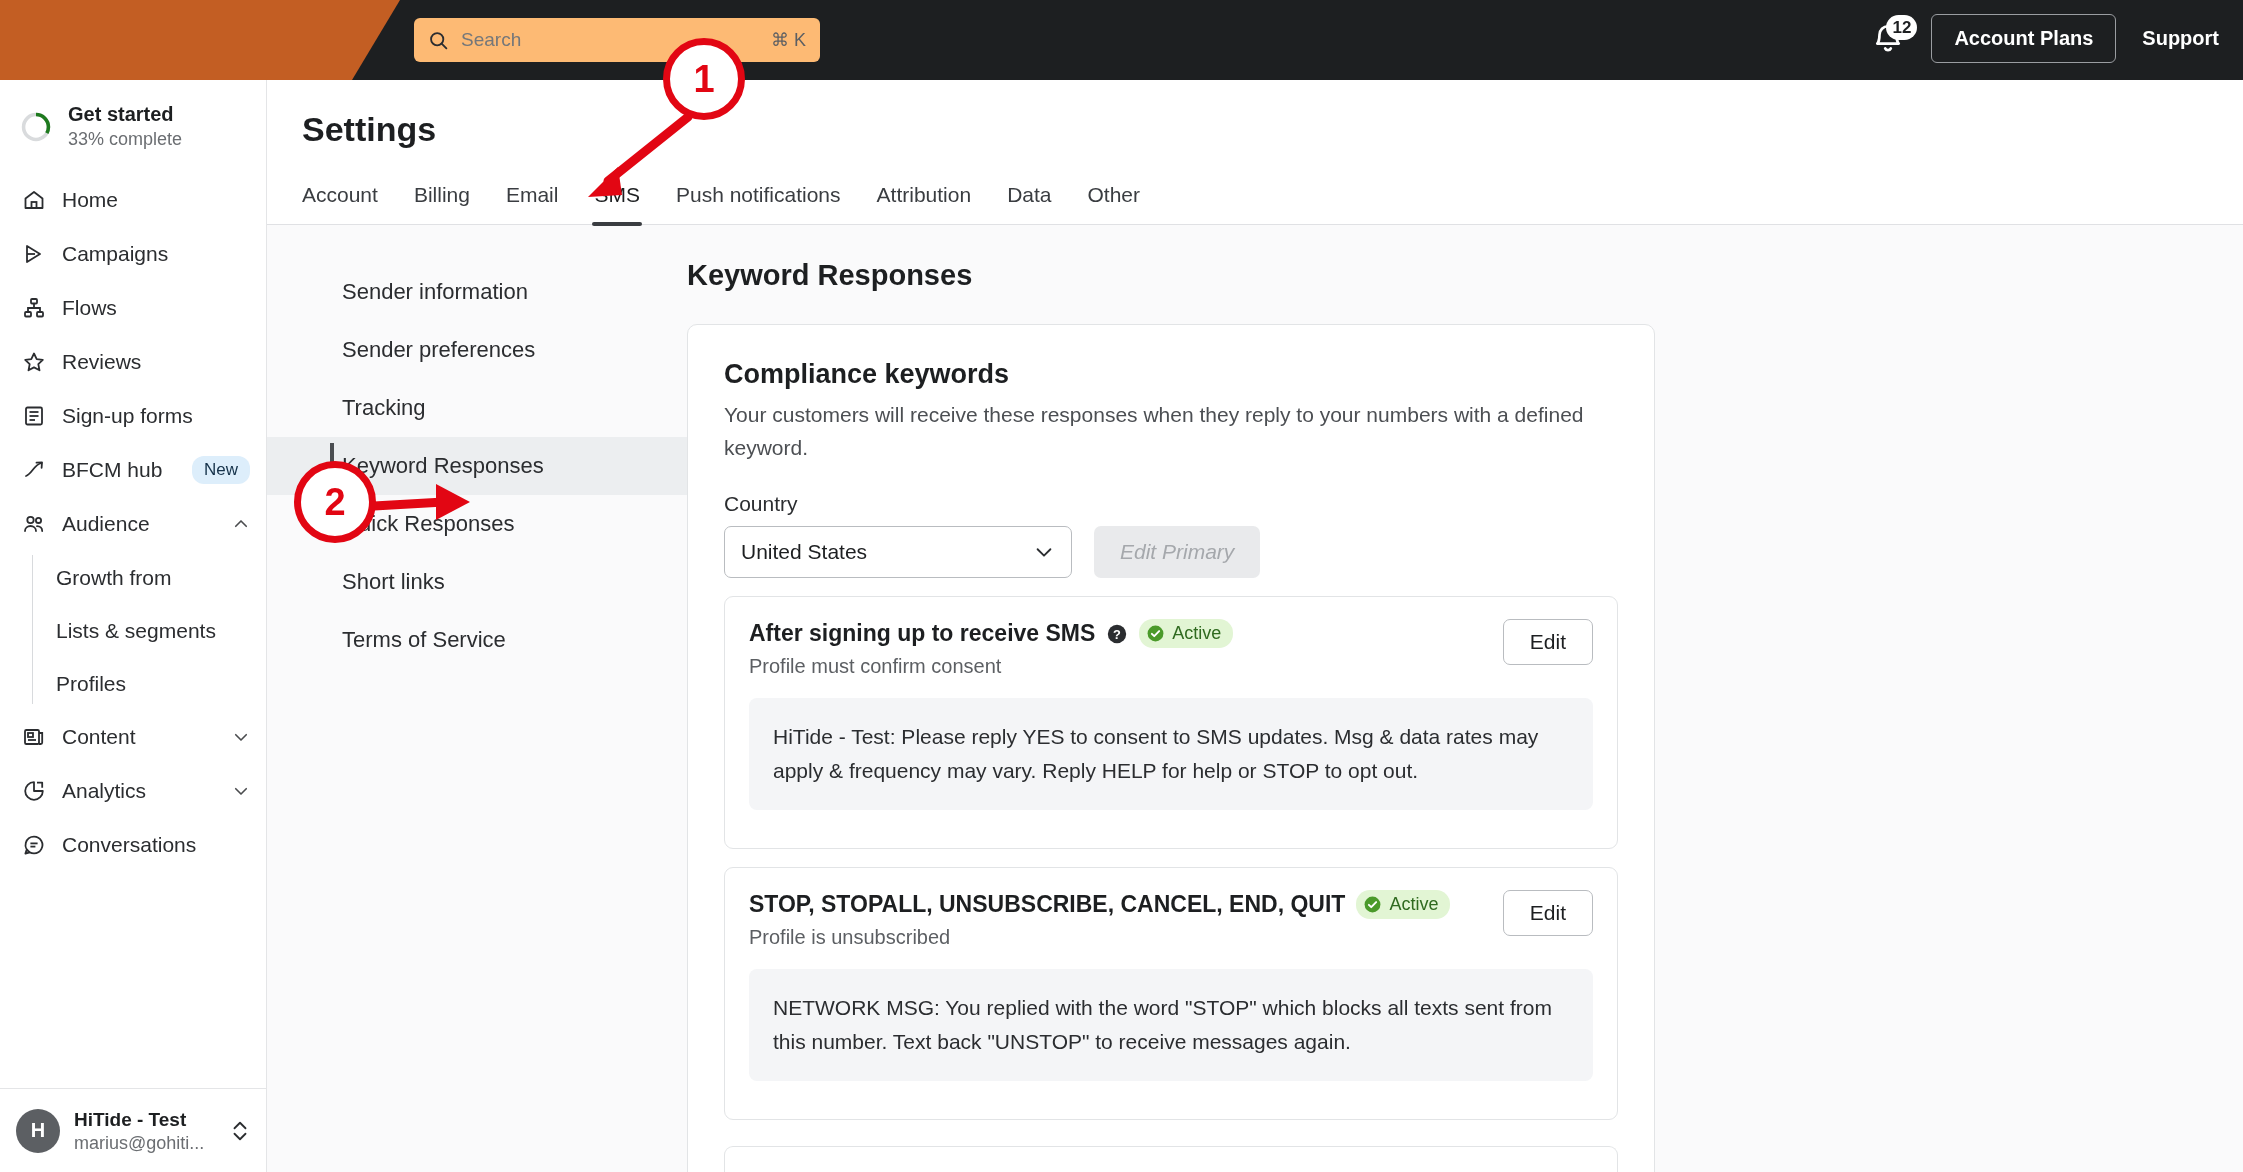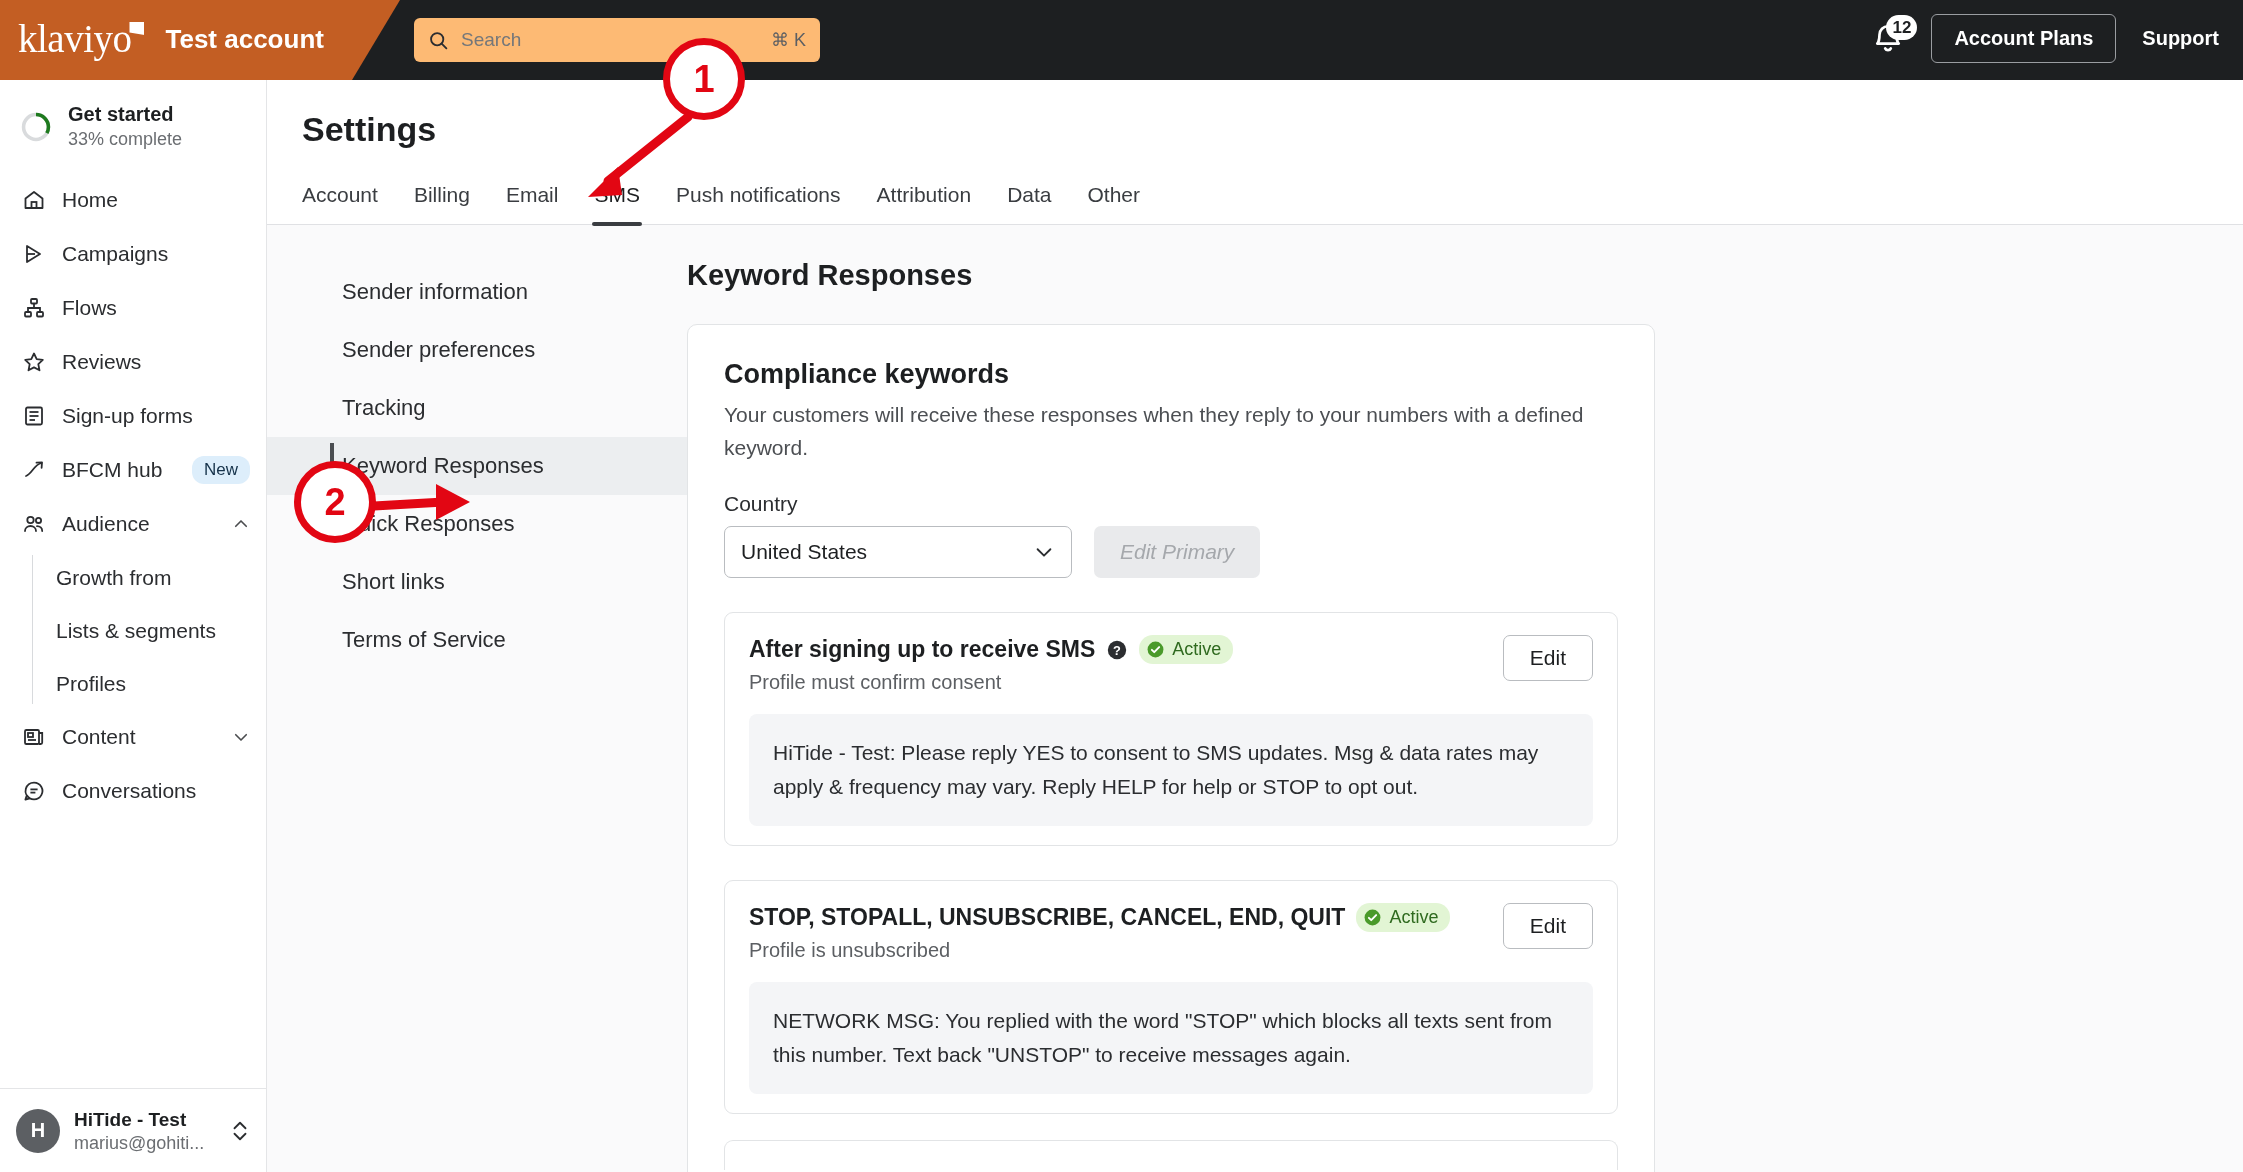--- a/index.html
+++ b/index.html
@@ -181,22 +181,22 @@
     background: #ffffff; display: flex; align-items: center;
     justify-content: space-between; padding: 0 16px;
     font-size: 21px; color: #1d1f21; cursor: pointer;
   }
   .btn-disabled {
     height: 52px; padding: 0 26px; border: none; border-radius: 7px;
     background: #e9eaec; color: #a5a8ac; font-size: 21px;
     font-family: "Liberation Sans", sans-serif; cursor: not-allowed; font-style: italic;
   }
   .kw-block {
-    margin-top: 34px; border: 1px solid #e2e4e6; border-radius: 9px;
-    padding: 22px 24px 19px 24px;
+    margin-top: 18px; border: 1px solid #e2e4e6; border-radius: 9px;
+    padding: 22px 24px 38px 24px;
   }
   .kw-head { display: flex; align-items: flex-start; justify-content: space-between; }
   .kw-title-row { display: flex; align-items: center; gap: 11px; }
   .kw-title { font-size: 23px; font-weight: bold; color: #1d1f21; }
   .help-ico { width: 22px; height: 22px; flex: none; }
   .badge-active {
     display: inline-flex; align-items: center; gap: 7px;
     background: #e2f5d4; color: #2f6a1f; border-radius: 14px;
     padding: 4px 12px 4px 7px; font-size: 18px; white-space: nowrap;
   }
@@ -224,27 +224,20 @@
     display: flex; align-items: center; justify-content: center;
     color: #e20613; font-size: 38px; font-weight: bold;
   }
 </style>
 </head>
 <body>
 
 <div class="topbar">
   <div class="topbar-orange"></div>
 
-  <div class="brand">
-    <span class="logo-wrap">
-      <span class="logo-text">klaviyo</span>
-      <span class="logo-flag"></span>
-    </span>
-    <span class="account-name">Test account</span>
-  </div>
 
   <div class="searchbox">
     <svg class="search-ico" viewBox="0 0 24 24" fill="none" stroke="#2b2d30" stroke-width="2.1">
       <circle cx="10.5" cy="10.5" r="7"></circle>
         <line x1="15.6" y1="15.6" x2="21" y2="21" stroke-linecap="round"></line>
     </svg>
     <input class="search-input" type="text" placeholder="Search" style="">
     <span class="search-kbd">⌘ K</span>
   </div>
 
@@ -357,20 +350,30 @@
         <path d="M17 8h3.2v9.6a1.4 1.4 0 0 1-1.4 1.4H17"></path>
       <rect x="6" y="8" width="5" height="4"></rect>
         <line x1="6" y1="15" x2="14" y2="15"></line>
     </svg>
     <span class="nav-label">Content</span>
     <svg class="chev" viewBox="0 0 24 24" fill="none" stroke="#2b2d30" stroke-width="2.2">
       <path d="M5 9l7 7 7-7" stroke-linecap="round" stroke-linejoin="round"></path>
     </svg>
   </div>
 
+  <div class="nav-item">
+    <svg class="nav-ico" viewBox="0 0 24 24" fill="none" stroke="#2b2d30" stroke-width="1.8">
+      <path d="M12 3.2a8.8 8.8 0 1 0 8.8 8.8H12z" stroke-linejoin="round"></path>
+        <path d="M15 3.6h5.2v5.2" stroke-linejoin="round"></path>
+    </svg>
+    <span class="nav-label">Analytics</span>
+    <svg class="chev" viewBox="0 0 24 24" fill="none" stroke="#2b2d30" stroke-width="2.2">
+      <path d="M5 9l7 7 7-7" stroke-linecap="round" stroke-linejoin="round"></path>
+    </svg>
+  </div>
 
   <div class="nav-item">
     <svg class="nav-ico" viewBox="0 0 24 24" fill="none" stroke="#2b2d30" stroke-width="1.8">
       <path d="M12 3.6a8.4 8.4 0 1 1-7.2 12.7L3.4 20.6l4.4-1.3A8.4 8.4 0 0 1 12 3.6z" stroke-linejoin="round"></path>
       <line x1="8.4" y1="10.4" x2="15.6" y2="10.4"></line>
         <line x1="8.4" y1="13.6" x2="13.4" y2="13.6"></line>
     </svg>
     <span class="nav-label">Conversations</span>
   </div>
 

